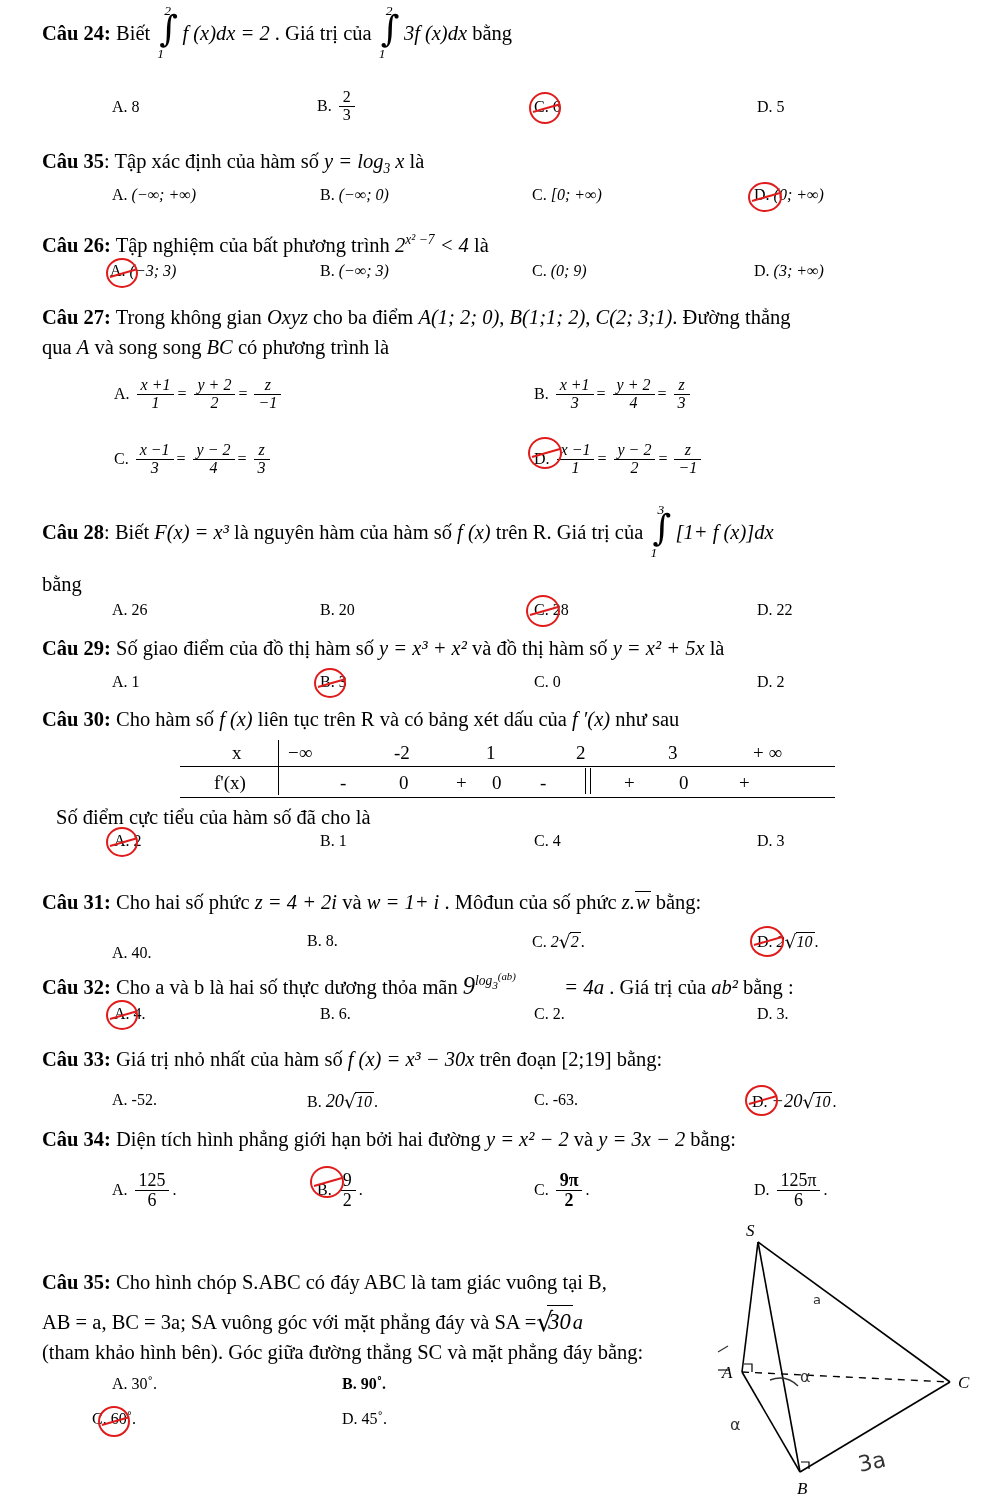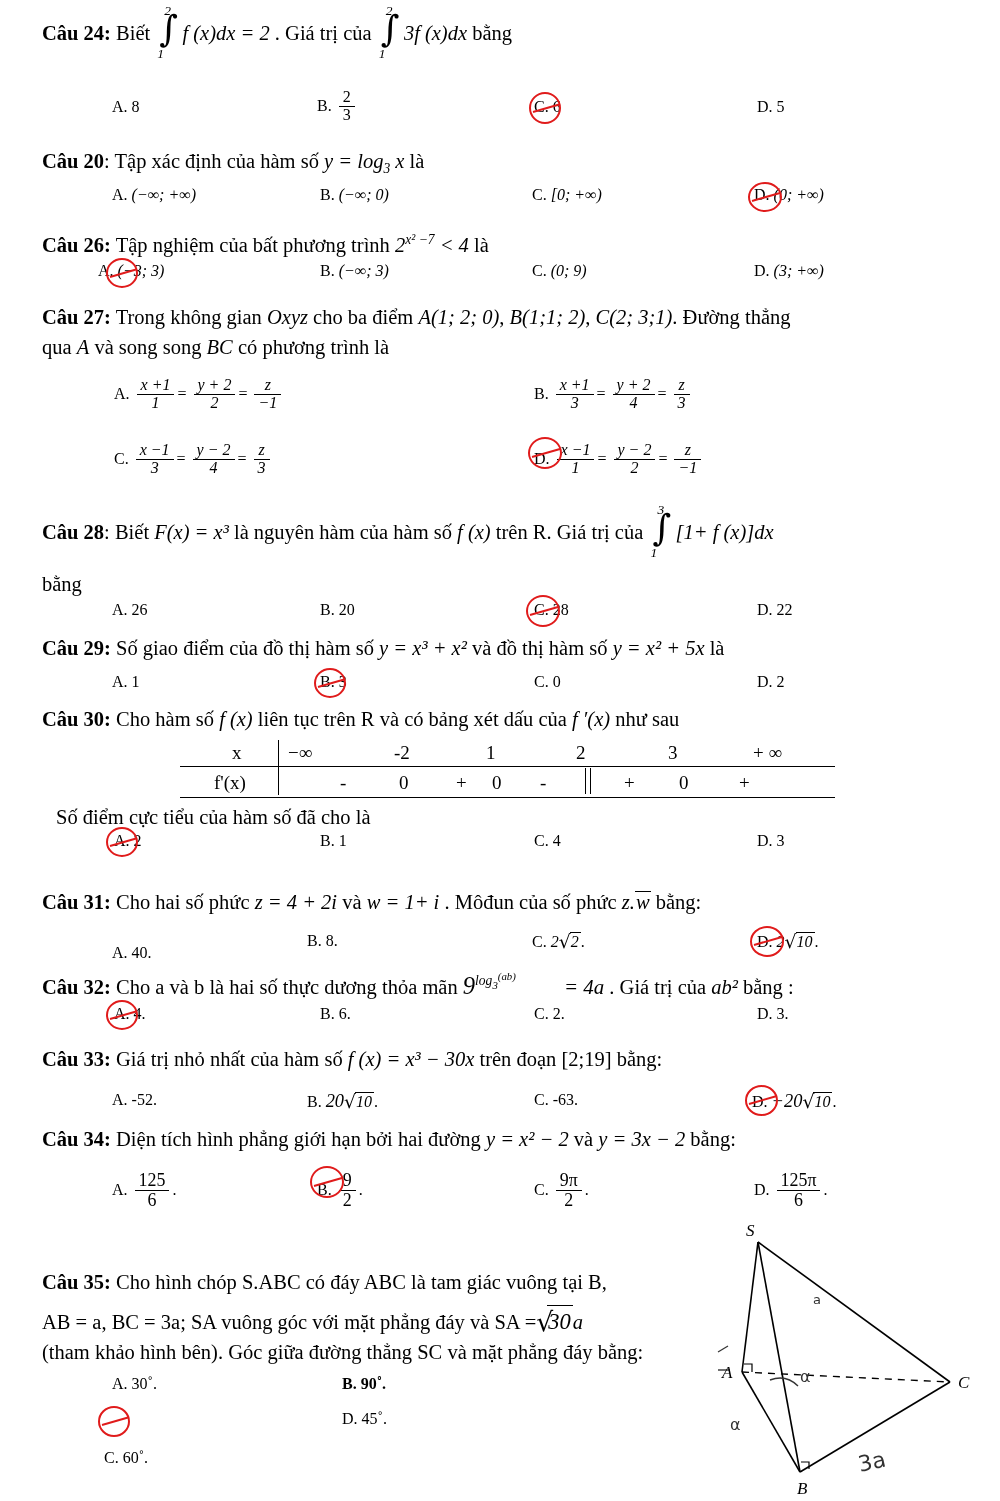--- a/index.html
+++ b/index.html
@@ -79,40 +79,40 @@
       <span>6</span>
     </span>
     <span class="circ sl" style="left:487px;top:0px;width:32px;height:32px;"></span>
     <span class="opt" style="left:715px;top:6px;">
       <span>D.</span>
       <span>5</span>
     </span>
   </div>
 
   <div class="q" style="top:147px;">
-    <span class="lbl">Câu 20</span><span>: Tập xác định của hàm số</span>
+    <span class="lbl">Câu 35</span><span>: Tập xác định của hàm số</span>
     <span class="math"><span>y = log</span><sub>3</sub> <span>x</span></span>
     <span>là</span>
   </div>
   <div style="position:absolute;top:186px;left:42px;right:42px;height:30px;">
     <span class="opt" style="left:70px;"><span>A.</span> <span class="math">(−∞; +∞)</span></span>
     <span class="opt" style="left:278px;"><span>B.</span> <span class="math">(−∞; 0)</span></span>
     <span class="opt" style="left:490px;"><span>C.</span> <span class="math">[0; +∞)</span></span>
     <span class="opt" style="left:712px;"><span>D.</span> <span class="math">(0; +∞)</span></span>
     <span class="circ sl" style="left:706px;top:-4px;width:34px;height:30px;"></span>
   </div>
 
   <div class="q" style="top:230px;">
     <span class="lbl">Câu 26:</span>
     <span>Tập nghiệm của bất phương trình</span>
     <span class="math"><span>2</span><sup>x² −7</sup> <span>&lt; 4</span></span>
     <span>là</span>
   </div>
   <div style="position:absolute;top:262px;left:42px;right:42px;height:30px;">
-    <span class="opt" style="left:56px;text-align:center;"><span>A.</span> <span class="math">(−3; 3)</span></span>
+    <span class="opt" style="left:68px;text-align:center;"><span>A.</span> <span class="math">(−3; 3)</span></span>
     <span class="circ sl" style="left:64px;top:-4px;width:32px;height:30px;"></span>
     <span class="opt" style="left:278px;"><span>B.</span> <span class="math">(−∞; 3)</span></span>
     <span class="opt" style="left:490px;"><span>C.</span> <span class="math">(0; 9)</span></span>
     <span class="opt" style="left:712px;"><span>D.</span> <span class="math">(3; +∞)</span></span>
   </div>
 
   <div class="q" style="top:303px;">
     <span class="lbl">Câu 27:</span>
     <span>Trong không gian</span>
     <span class="math">Oxyz</span>
@@ -301,41 +301,41 @@
     <span class="math">y = 3x − 2</span>
     <span>bằng:</span>
   </div>
   <div style="position:absolute;top:1168px;left:42px;right:42px;height:58px;">
     <span class="opt" style="left:70px;top:4px;"><span>A.</span>
       <span class="frac" style="font-size:1.12em;"><span class="num">125</span><span class="den">6</span></span><span>.</span></span>
     <span class="opt" style="left:275px;top:4px;"><span>B.</span>
       <span class="frac" style="font-size:1.12em;"><span class="num">9</span><span class="den">2</span></span><span>.</span></span>
     <span class="circ sl" style="left:268px;top:-2px;width:34px;height:32px;"></span>
     <span class="opt" style="left:492px;top:4px;"><span>C.</span>
-      <span class="frac" style="font-size:1.12em;"><span class="num">9π</span><span class="den">2</span></span><span>.</span></span>
+      <span class="frac" style="font-size:1.12em;font-weight:bold;"><span class="num">9π</span><span class="den">2</span></span><span>.</span></span>
     <span class="opt" style="left:712px;top:4px;"><span>D.</span>
       <span class="frac" style="font-size:1.12em;"><span class="num">125π</span><span class="den">6</span></span><span>.</span></span>
   </div>
 
   <div class="q" style="top:1268px;right:300px;">
     <span class="lbl">Câu 35:</span>
     <span>Cho hình chóp S.ABC có đáy ABC là tam giác vuông tại B,</span>
   </div>
   <div class="q" style="top:1305px;right:280px;">
     <span>AB = a, BC = 3a; SA vuông góc với mặt phẳng đáy và SA =</span><span class="sqrt" style="font-size:1.1em;"><span class="rad math">30</span></span><span class="math">a</span>
   </div>
   <div class="q" style="top:1338px;right:260px;">
     <span>(tham khảo hình bên). Góc giữa đường thẳng SC và mặt phẳng đáy bằng:</span>
   </div>
   <div style="position:absolute;top:1375px;left:42px;width:620px;height:30px;">
     <span class="opt" style="left:70px;"><span>A.</span> <span>30˚.</span></span>
     <span class="opt" style="left:300px;font-weight:bold;"><span>B.</span> <span>90˚.</span></span>
   </div>
   <div style="position:absolute;top:1410px;left:42px;width:620px;height:30px;">
-    <span class="opt" style="left:62px;margin-top:39px;"><span>C.</span> <span>60˚.</span></span>
+    <span class="opt" style="left:50px;"><span>C.</span> <span>60˚.</span></span>
     <span class="circ sl" style="left:56px;top:-4px;width:32px;height:31px;"></span>
     <span class="opt" style="left:300px;"><span>D.</span> <span>45˚.</span></span>
   </div>
 
   <div class="fig" style="left:700px;top:1222px;width:300px;height:280px;">
     <svg width="300" height="280" viewBox="0 0 300 280">
 
       <line x1="58" y1="20" x2="42" y2="150" stroke="#000" stroke-width="1.6"></line>
       <line x1="58" y1="20" x2="100" y2="250" stroke="#000" stroke-width="1.6"></line>
       <line x1="58" y1="20" x2="250" y2="160" stroke="#000" stroke-width="1.6"></line>

